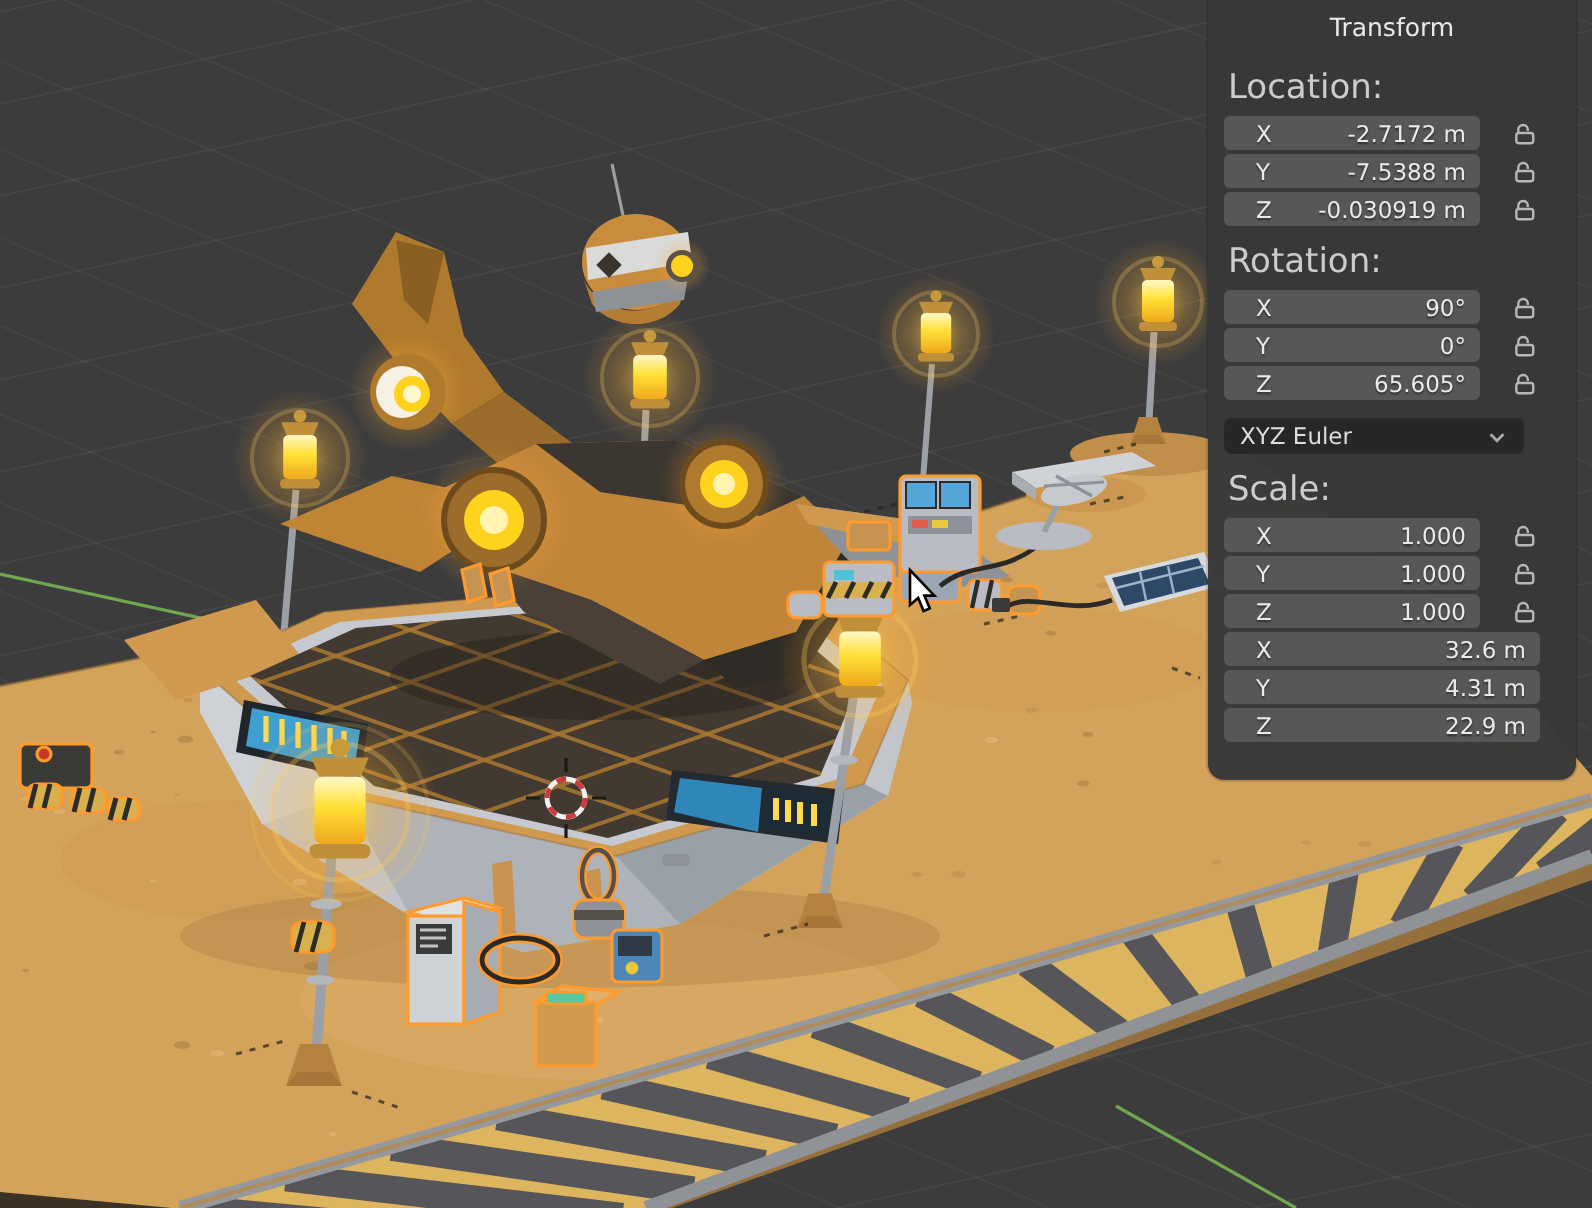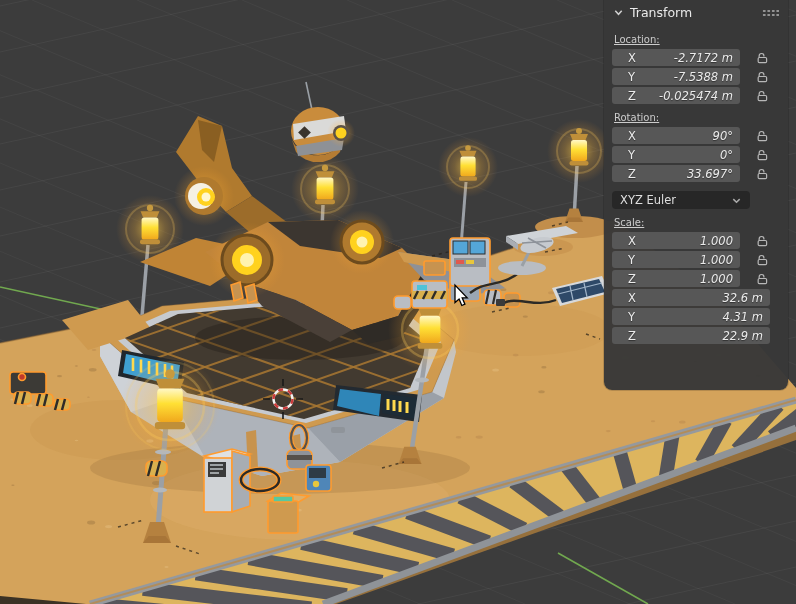--- a/index.html
+++ b/index.html
@@ -11,41 +11,41 @@
   #scene{position:absolute;left:0;top:0;}
 
   
   .npanel{
     position:absolute;left:604px;top:0;width:184px;height:390px;
     background:rgba(56,56,56,0.97);
     border-radius:0 0 8px 8px;
     color:#d8d8d8;font-size:11.5px;
     box-shadow:0 0 0 1px rgba(0,0,0,0.15);
   }
-  .p-header{height:25px;display:flex;align-items:center;padding:0 9px;gap:6px;}
+  .p-header{height:25px;display:flex;align-items:center;padding:0 9px;gap:6px;flex-direction:column;}
   .p-title{color:#e9e9e9;font-size:12.5px;}
   .drag-dots{
     margin-left:auto;width:17px;height:8px;
     background-image:radial-gradient(circle,#969696 1px,transparent 1.4px);
     background-size:4.5px 4px;background-position:0 0;
   }
   .p-body{padding:1px 8px 8px 8px;}
-  .p-label{color:#cccccc;margin:8px 0 4px 2px;font-size:10px;text-decoration:underline;}
+  .p-label{color:#cccccc;margin:8px 0 4px 2px;font-size:17px;}
   .frow{display:flex;align-items:center;margin-bottom:2px;}
   .field{
     width:128px;height:17px;background:#575757;border-radius:3px;
     display:flex;align-items:center;box-sizing:border-box;padding:0 7px;
     color:#ebebeb;text-shadow:0 1px 1px rgba(0,0,0,0.45);
   }
   .field .axis{margin-left:9px;}
-  .field .val{margin-left:auto;font-style:italic;}
+  .field .val{margin-left:auto;}
   .field.wide{width:158px;}
   .lock{margin-left:16px;width:13px;height:13px;display:flex;align-items:center;opacity:.9;}
   .dropdown{
-    width:138px;height:18px;background:#272727;border-radius:4px;
+    width:150px;height:18px;background:#272727;border-radius:4px;
     display:flex;align-items:center;box-sizing:border-box;padding:0 8px;
     color:#dedede;margin:9px 0 2px 0;
   }
   .dropdown svg{margin-left:auto;}
 </style>
 </head>
 <body>
 
 <svg id="scene" width="796" height="604" viewBox="0 0 796 604" xmlns="http://www.w3.org/2000/svg">
   <defs>
@@ -491,21 +491,21 @@
       <span class="lock">
           <svg width="13" height="13" viewBox="0 0 12 12">
             <path d="M2.9,6 V4.5 a2.2,2.2 0 0 1 4.4,0 V5.1" fill="none" stroke="#c6c6c6" stroke-width="1.1"></path>
             <rect x="2" y="6" width="7.8" height="4.7" rx="1.1" fill="none" stroke="#c6c6c6" stroke-width="1.1"></rect>
           </svg>
         </span>
     </div>
     <div class="frow">
       <div class="field">
         <span class="axis">Z</span>
-        <span class="val">-0.025474 m</span>
+        <span class="val">-0.030919 m</span>
       </div>
       <span class="lock">
           <svg width="13" height="13" viewBox="0 0 12 12">
             <path d="M2.9,6 V4.5 a2.2,2.2 0 0 1 4.4,0 V5.1" fill="none" stroke="#c6c6c6" stroke-width="1.1"></path>
             <rect x="2" y="6" width="7.8" height="4.7" rx="1.1" fill="none" stroke="#c6c6c6" stroke-width="1.1"></rect>
           </svg>
         </span>
     </div>
 
     <div class="p-label">Rotation:</div>
@@ -529,21 +529,21 @@
       <span class="lock">
           <svg width="13" height="13" viewBox="0 0 12 12">
             <path d="M2.9,6 V4.5 a2.2,2.2 0 0 1 4.4,0 V5.1" fill="none" stroke="#c6c6c6" stroke-width="1.1"></path>
             <rect x="2" y="6" width="7.8" height="4.7" rx="1.1" fill="none" stroke="#c6c6c6" stroke-width="1.1"></rect>
           </svg>
         </span>
     </div>
     <div class="frow">
       <div class="field">
         <span class="axis">Z</span>
-        <span class="val">33.697°</span>
+        <span class="val">65.605°</span>
       </div>
       <span class="lock">
           <svg width="13" height="13" viewBox="0 0 12 12">
             <path d="M2.9,6 V4.5 a2.2,2.2 0 0 1 4.4,0 V5.1" fill="none" stroke="#c6c6c6" stroke-width="1.1"></path>
             <rect x="2" y="6" width="7.8" height="4.7" rx="1.1" fill="none" stroke="#c6c6c6" stroke-width="1.1"></rect>
           </svg>
         </span>
     </div>
 
     <div class="dropdown">

